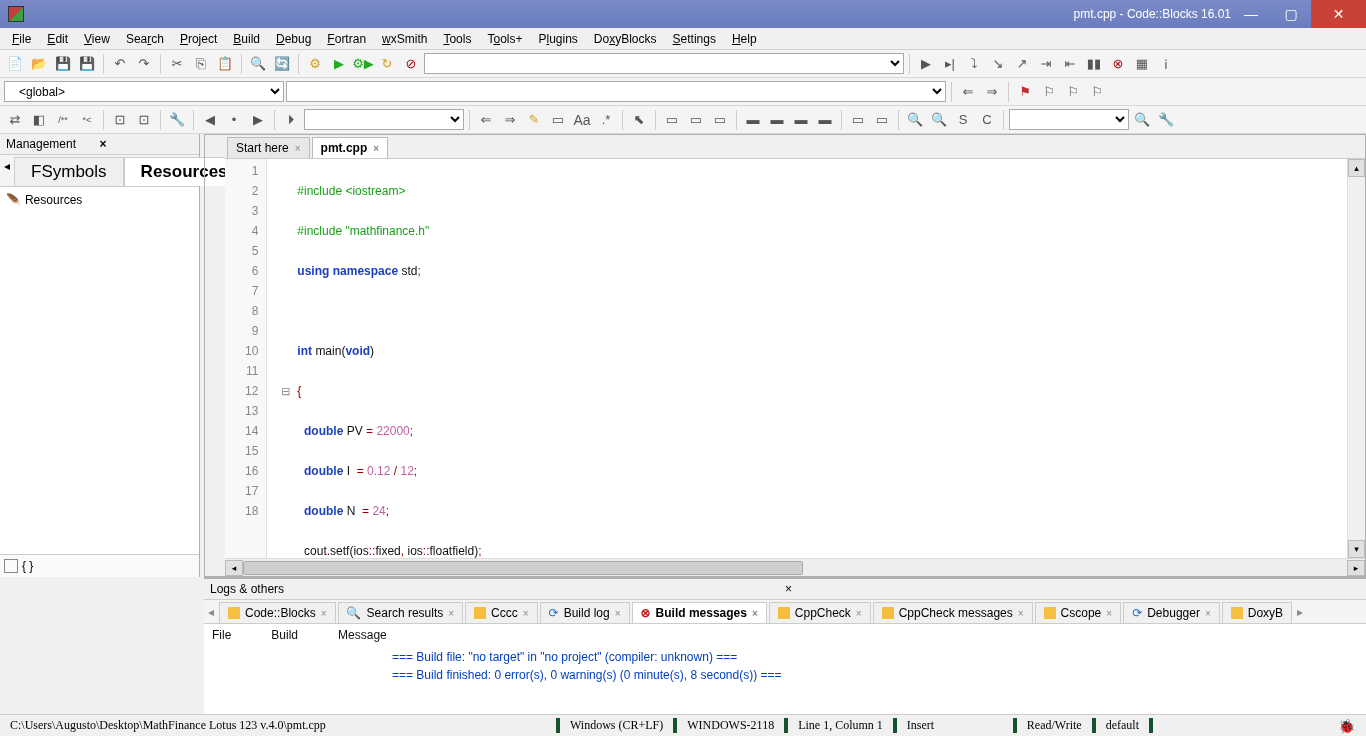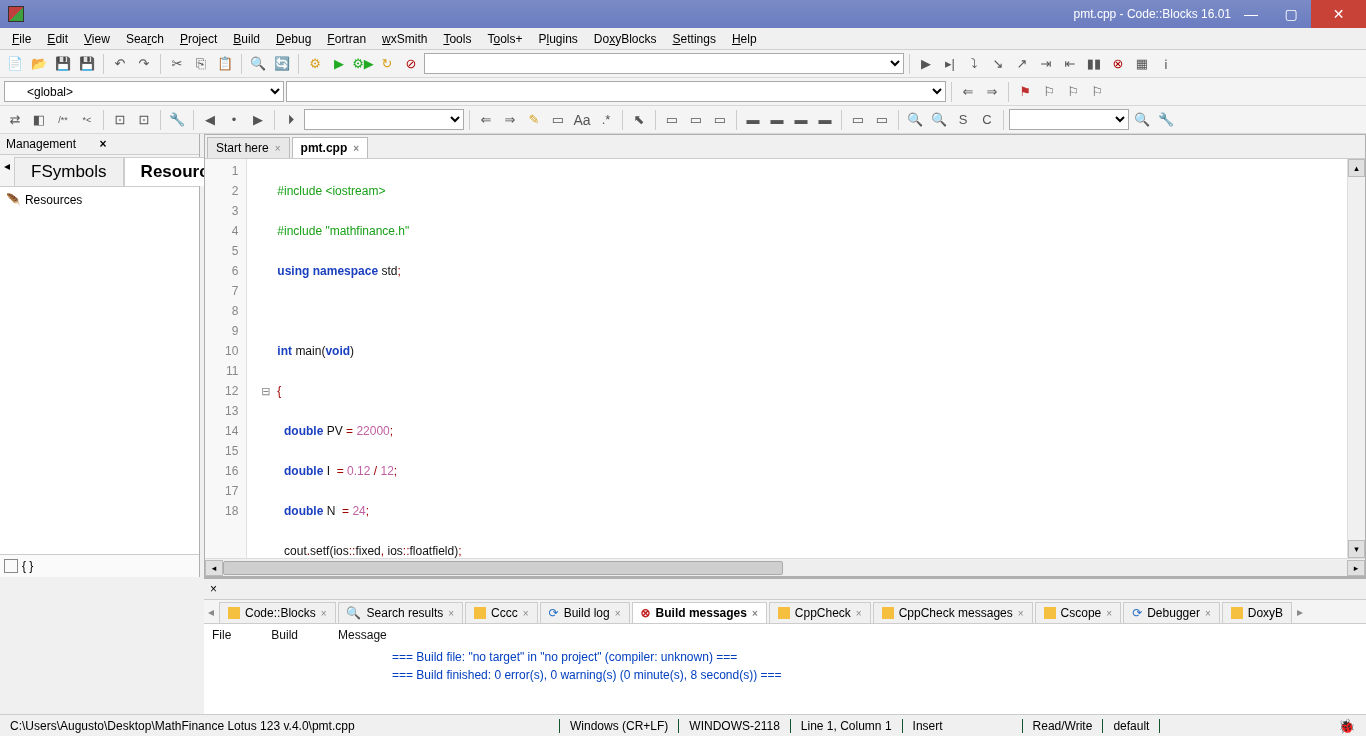--- a/index.html
+++ b/index.html
@@ -12,41 +12,41 @@
 .titlebar .wbtn { width: 40px; display: flex; align-items: center; justify-content: center; color: white; font-size: 14px; }
 .titlebar .wbtn.close { background: #c94238; width: 55px; }
 
 .menubar { background: #f0f0f0; border-bottom: 1px solid #d0d0d0; height: 22px; display: flex; align-items: center; padding: 0 4px; }
 .menubar .mitem { padding: 2px 8px; cursor: default; }
 .menubar .mitem u { text-decoration: underline; }
 
 .toolbar { background: #f4f4f4; border-bottom: 1px solid #d8d8d8; height: 28px; display: flex; align-items: center; padding: 0 4px; gap: 2px; }
 .tbtn { width: 22px; height: 22px; border: 1px solid transparent; border-radius: 2px; display: flex; align-items: center; justify-content: center; color: #555; font-size: 13px; }
 .tsep { width: 1px; height: 20px; background: #ccc; margin: 0 3px; }
-.combo { height: 21px; border: 1px solid #aaa; background: white; font-size: 12px; padding: 0 18px; }
+.combo { height: 21px; border: 1px solid #aaa; background: white; font-size: 12px; padding: 0 10px; }
 .combo.scope { width: 280px; }
 .combo.target { width: 480px; }
 .combo.search { width: 120px; }
 
 .main { flex: 1; display: flex; overflow: hidden; }
 
 .mgmt { width: 200px; border-right: 1px solid #b0b0b0; display: flex; flex-direction: column; background: #fff; }
 .mgmt-title { background: #f0f0f0; padding: 3px 6px; display: flex; align-items: center; border-bottom: 1px solid #ccc; }
 .mgmt-title span { flex: 1; }
 .mgmt-title .x { cursor: default; font-weight: bold; }
 .mgmt-tabs { display: flex; background: #f4f4f4; border-bottom: 1px solid #ccc; }
 .mgmt-tabs .tab { padding: 4px 16px; border: 1px solid #ccc; border-bottom: none; background: #f0f0f0; margin-top: 2px; font-size: 17px; }
 .mgmt-tabs .tab.active { background: #fff; font-weight: bold; }
 .mgmt-tabs .arrow { padding: 4px 4px; }
 .mgmt-tree { flex: 1; padding: 4px; background: #fff; }
 .mgmt-tree .node { display: flex; align-items: center; gap: 4px; padding: 2px; }
 .mgmt-bottom { border-top: 1px solid #ccc; padding: 4px; display: flex; gap: 4px; background: #fafafa; }
 .mgmt-bottom .icn { width: 14px; height: 14px; border: 1px solid #888; display: inline-block; }
 
-.editor-area { flex: 1; display: flex; flex-direction: column; border: 1px solid #b0b0b0; margin: 0 0 0 4px; }
+.editor-area { flex: 1; display: flex; flex-direction: column; border: 1px solid #b0b0b0; margin: 0 0 0 4px; padding-left: 20px; }
 .editor-tabs { background: #f0f0f0; border-bottom: 1px solid #ccc; display: flex; align-items: flex-end; height: 24px; padding-top: 2px; }
 .editor-tabs .etab { padding: 3px 8px; border: 1px solid #bbb; border-bottom: none; background: #e8e8e8; display: flex; align-items: center; gap: 6px; margin-left: 2px; font-size: 11px; }
 .editor-tabs .etab.active { background: #fff; font-weight: bold; }
 .editor-tabs .etab .x { color: #888; font-size: 10px; }
 
 .code-wrap { flex: 1; display: flex; background: #fff; overflow: hidden; position: relative; }
 .gutter { background: #f8f8f8; color: #888; text-align: right; padding: 2px 8px 2px 20px; font-family: Consolas, monospace; font-size: 15px; line-height: 20px; border-right: 1px solid #e0e0e0; }
 .fold { width: 18px; background: #fff; }
 .code { flex: 1; padding: 2px 4px; font-family: Consolas, monospace; font-size: 15px; line-height: 20px; white-space: pre; position: relative; }
 .code .line { height: 20px; margin-left: 8px; }
@@ -74,21 +74,21 @@
 .logs-tabs .arrow { padding: 2px 4px; color: #888; }
 .logs-tabs .ltab { padding: 3px 8px; border: 1px solid #ccc; border-bottom: none; background: #f0f0f0; display: flex; align-items: center; gap: 5px; margin: 2px 1px 0; font-size: 11px; white-space: nowrap; }
 .logs-tabs .ltab.active { background: #fff; font-weight: bold; }
 .logs-tabs .ltab .x { color: #888; font-size: 10px; }
 .logs-tabs .icon { width: 12px; height: 12px; display: inline-block; }
 .log-body { flex: 1; font-family: Consolas, monospace; font-size: 12px; padding: 4px 8px; color: #333; min-height: 90px; }
 .log-head { display: flex; gap: 40px; color: #111; margin-bottom: 6px; }
 .log-line { color: #003fbf; margin-left: 180px; line-height: 18px; }
 
 .statusbar { height: 22px; background: #f0f0f0; border-top: 1px solid #ccc; display: flex; align-items: center; font-size: 12px; }
-.statusbar .cell { padding: 0 10px; border-right: 1px solid #14532d; white-space: nowrap; }
+.statusbar .cell { padding: 0 10px; border-right: 4px solid #14532d; white-space: nowrap; font-family: Liberation Serif, serif; }
 .statusbar .cell.path { flex: 0 0 560px; }
 .statusbar .bug { margin-left: auto; margin-right: 10px; color: #b03030; font-size: 14px; }
 
 .fold-marker { position: relative; }
 .fold-marker::before { content: "⊟"; position: absolute; left: -16px; top: 0; font-size: 11px; color: #888; }
 </style>
 </head>
 <body>
 
 <div class="titlebar">
@@ -307,20 +307,21 @@
       <div class="track">
           <div class="thumb"></div>
         </div>
       <div class="arrow">▸</div>
     </div>
   </div>
 </div>
 
 <div class="logs-panel">
   <div class="logs-title">
+    <span>Logs &amp; others</span>
     <span class="x">×</span>
   </div>
   <div class="logs-tabs">
     <div class="arrow">◂</div>
     <div class="ltab">
         <span class="icon" style="background:#f5c040"></span>
         <span>Code::Blocks</span>
         <span class="x">×</span>
       </div>
     <div class="ltab">

